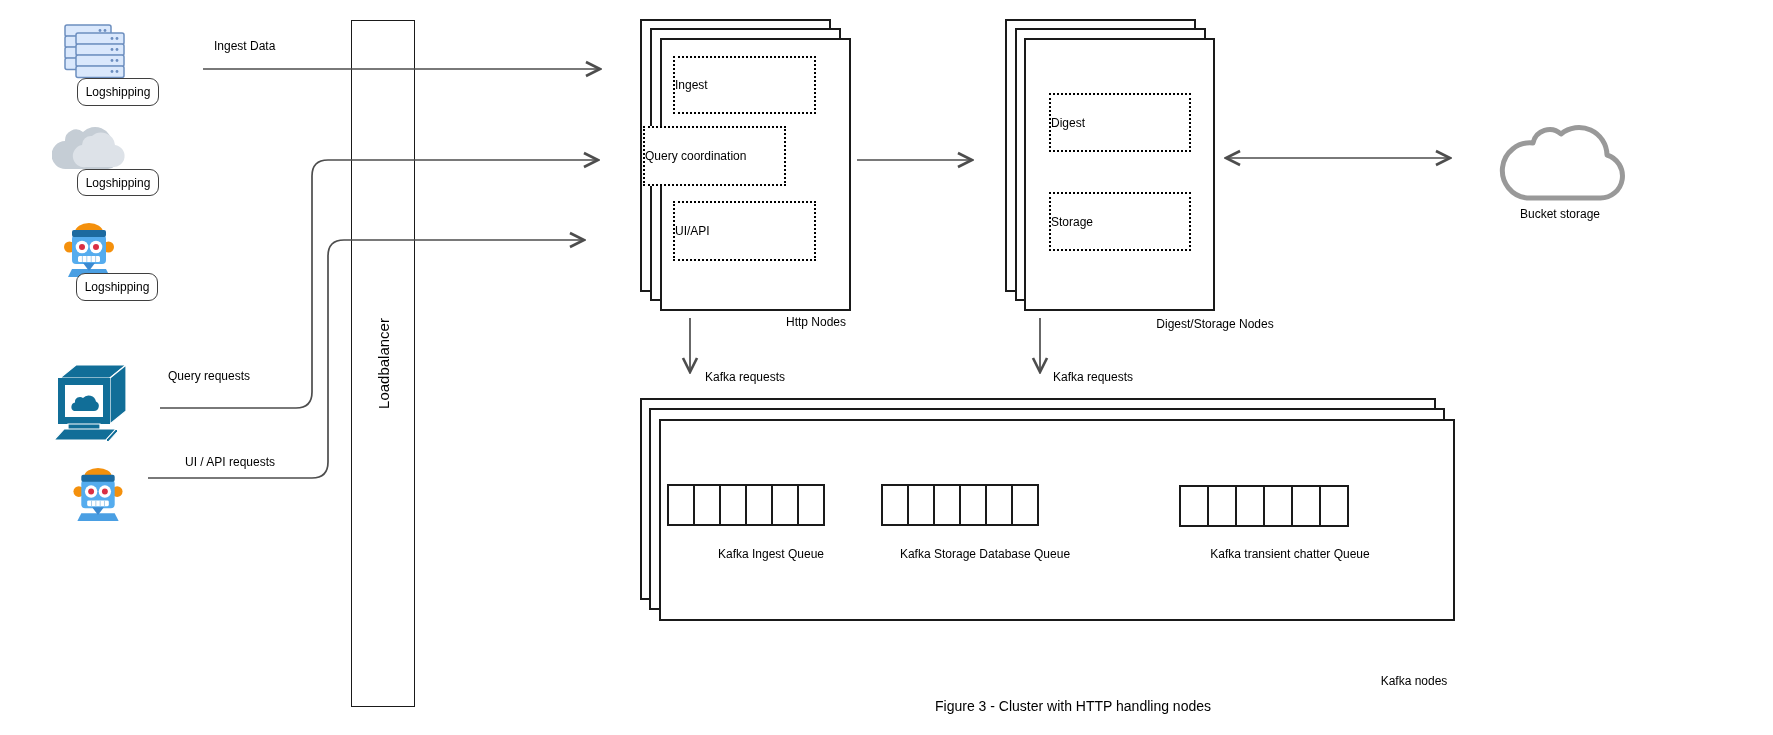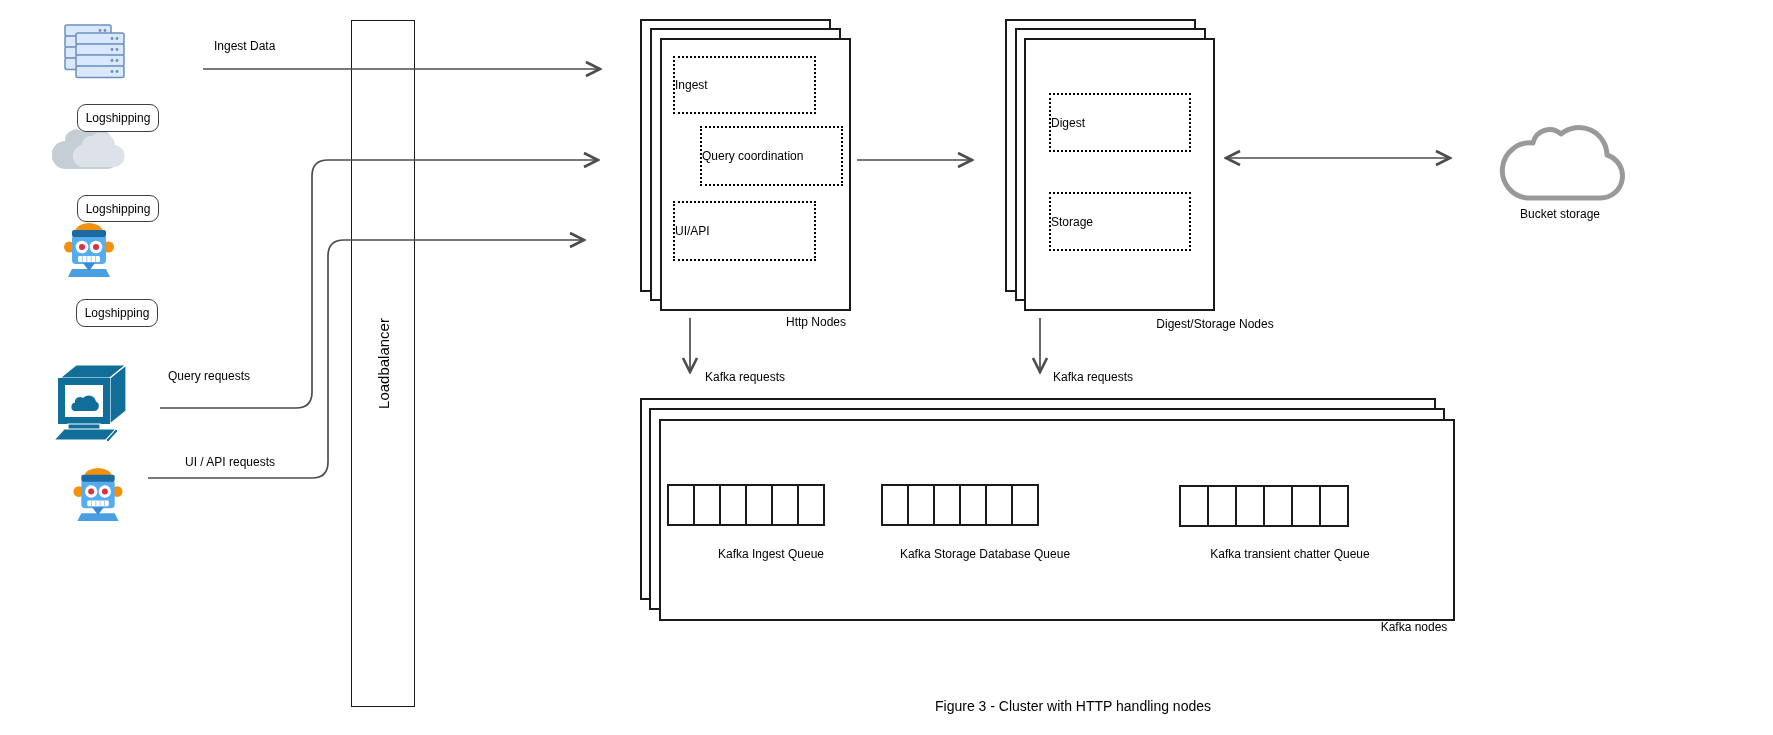--- a/index.html
+++ b/index.html
@@ -1,20 +1,20 @@
 <!DOCTYPE html>
 <html><head>
 <meta charset="utf-8">
 <style>
   html,body{margin:0;padding:0;background:#fff;}
   .canvas{position:relative;width:1773px;height:735px;background:#ffffff;
           font-family:"Liberation Sans",sans-serif;color:#000;overflow:hidden;}
   .pill{position:absolute;display:flex;align-items:center;justify-content:center;
         background:#fff;border:1.5px solid #3f3f3f;border-radius:9px;font-size:12px;
-        white-space:nowrap;z-index:6;margin-top:26px;}
+        white-space:nowrap;z-index:6;}
   .stack-layer{position:absolute;background:#fff;border:2px solid #1a1a1a;box-sizing:border-box;z-index:3;}
   .dotted{position:absolute;border:2px dotted #000;background:#fff;box-sizing:border-box;
           display:flex;align-items:center;justify-content:flex-start;font-size:12px;z-index:4;}
   .node-label{position:absolute;font-size:12px;white-space:nowrap;z-index:5;transform:translateX(-50%);}
   .edge-label{position:absolute;font-size:12px;white-space:nowrap;z-index:5;}
   .caption{position:absolute;font-size:14px;white-space:nowrap;z-index:5;transform:translateX(-50%);}
   .lb{position:absolute;left:351px;top:20px;width:64px;height:687px;background:#fff;
       border:1.6px solid #1a1a1a;box-sizing:border-box;display:flex;align-items:center;
       justify-content:center;z-index:2;}
   .lb span{transform:rotate(-90deg);font-size:15px;white-space:nowrap;}
@@ -136,21 +136,21 @@
   <div class="edge-label" style="left:185px;top:455px">UI / API requests</div>
   <div class="edge-label" style="left:705px;top:370px">Kafka requests</div>
   <div class="edge-label" style="left:1053px;top:370px">Kafka requests</div>
 
   <div class="stack-layer" style="left:640px;top:19px;width:191px;height:273px"></div>
   <div class="stack-layer" style="left:650px;top:28px;width:191px;height:273px"></div>
   <div class="stack-layer" style="left:660px;top:38px;width:191px;height:273px"></div>
   <div class="dotted" style="left:673px;top:56px;width:143px;height:58px">
     <span>Ingest</span>
   </div>
-  <div class="dotted" style="left:700px;top:126px;width:143px;height:60px">
+  <div class="dotted" style="left:643px;top:126px;width:143px;height:60px">
     <span>Query coordination</span>
   </div>
   <div class="dotted" style="left:673px;top:201px;width:143px;height:60px">
     <span>UI/API</span>
   </div>
   <div class="node-label" style="left:816px;top:315px">Http Nodes</div>
 
   <div class="stack-layer" style="left:1005px;top:19px;width:191px;height:273px"></div>
   <div class="stack-layer" style="left:1015px;top:28px;width:191px;height:273px"></div>
   <div class="stack-layer" style="left:1024px;top:38px;width:191px;height:273px"></div>
@@ -194,21 +194,21 @@
   <div class="queue wide" style="left:1179px;top:485px">
     <div class="cell"></div>
     <div class="cell"></div>
     <div class="cell"></div>
     <div class="cell"></div>
     <div class="cell"></div>
     <div class="cell"></div>
   </div>
   <div class="node-label" style="left:1290px;top:547px">Kafka transient chatter Queue</div>
 
-  <div class="node-label" style="left:1414px;top:620px">Kafka nodes</div>
+  <div class="node-label" style="left:1414px;top:674px">Kafka nodes</div>
 
   <div class="caption" style="left:1073px;top:698px">Figure 3 - Cluster with HTTP handling nodes</div>
 
   <svg id="wires" width="1773" height="735" viewBox="0 0 1773 735">
     <defs>
       <marker id="arrow" viewBox="0 0 12 12" refX="10.5" refY="6" markerWidth="11" markerHeight="11" orient="auto-start-reverse">
         <path d="M1.5 1.5 L10.5 6 L1.5 10.5" fill="none" stroke="#4d4d4d" stroke-width="1.7"></path>
       </marker>
     </defs>
     <g fill="none" stroke="#4d4d4d" stroke-width="1.7">

